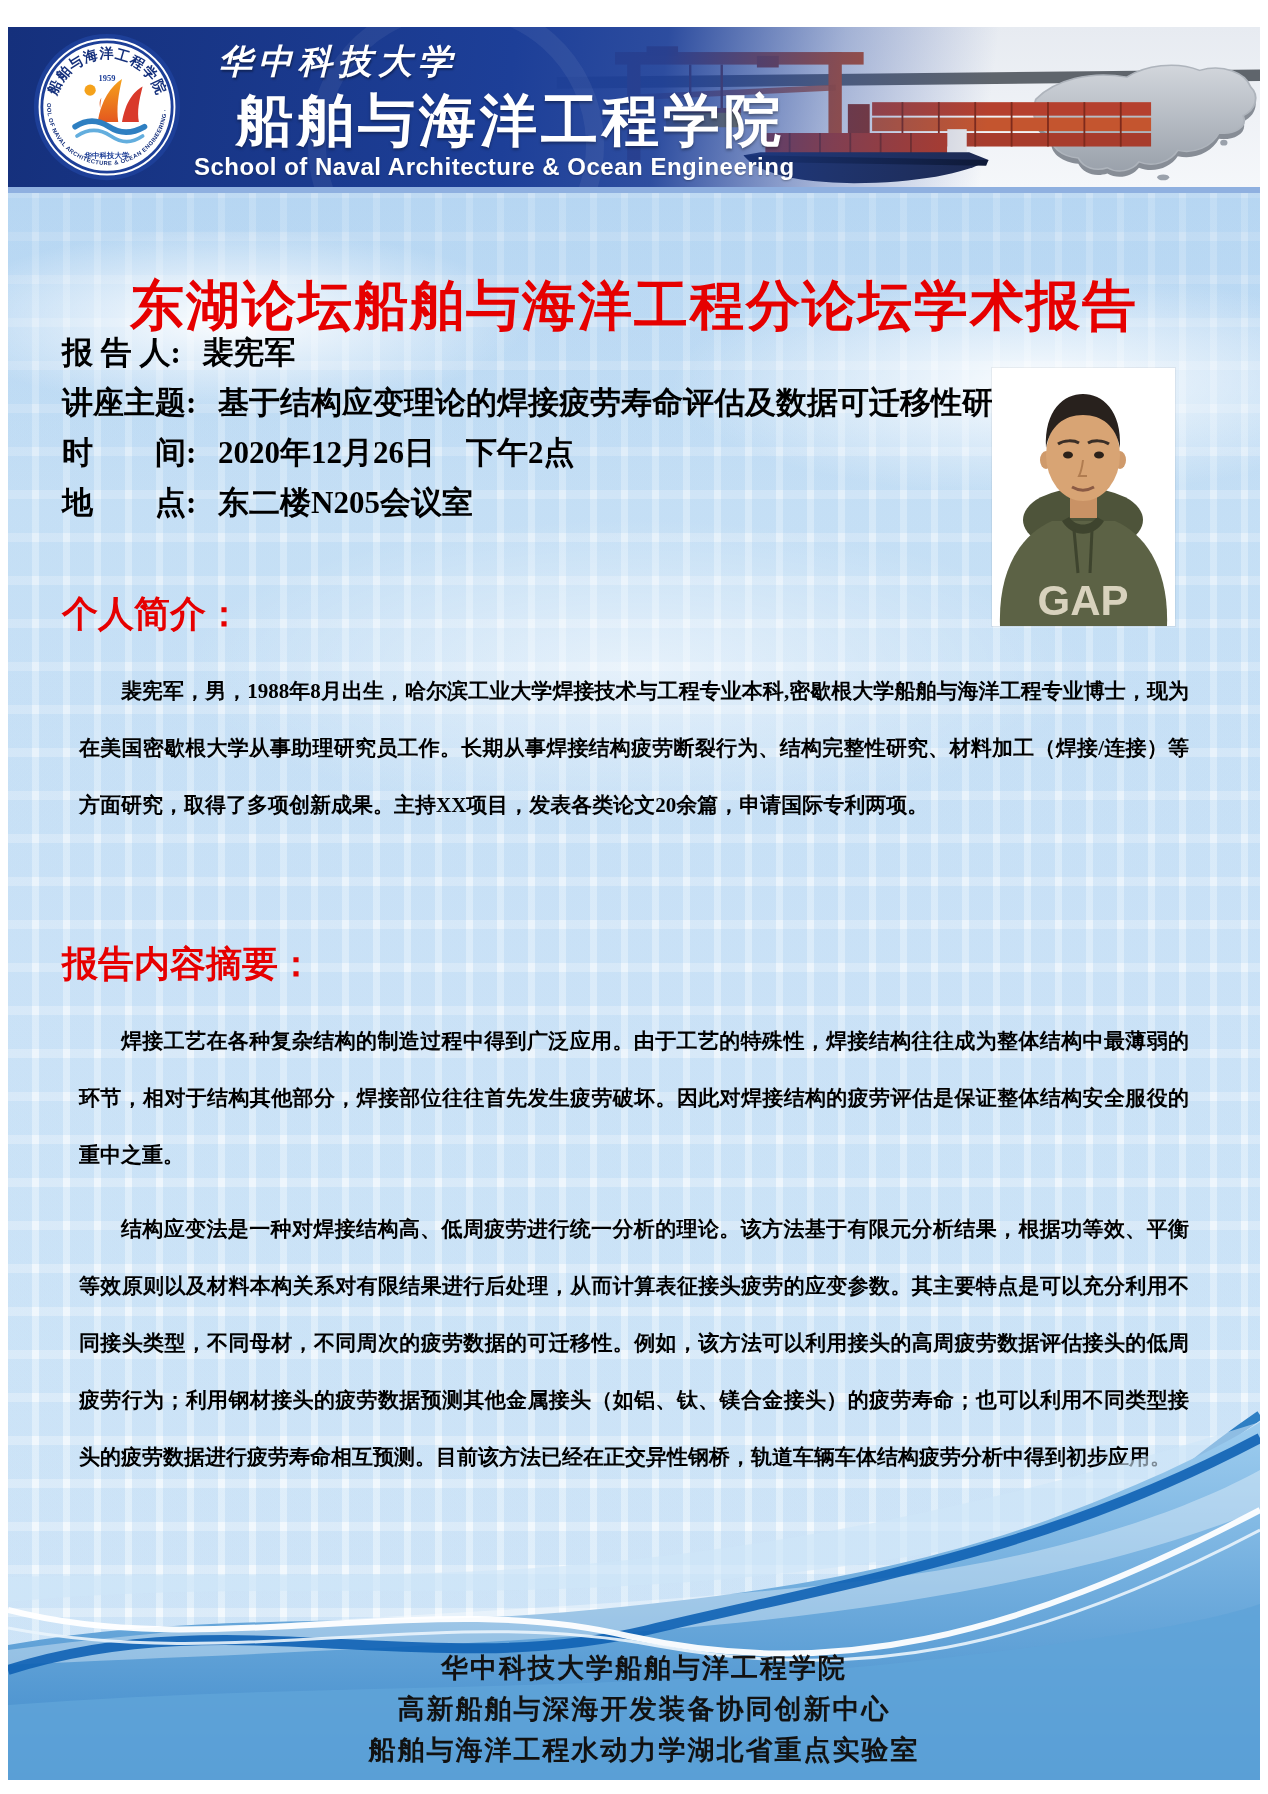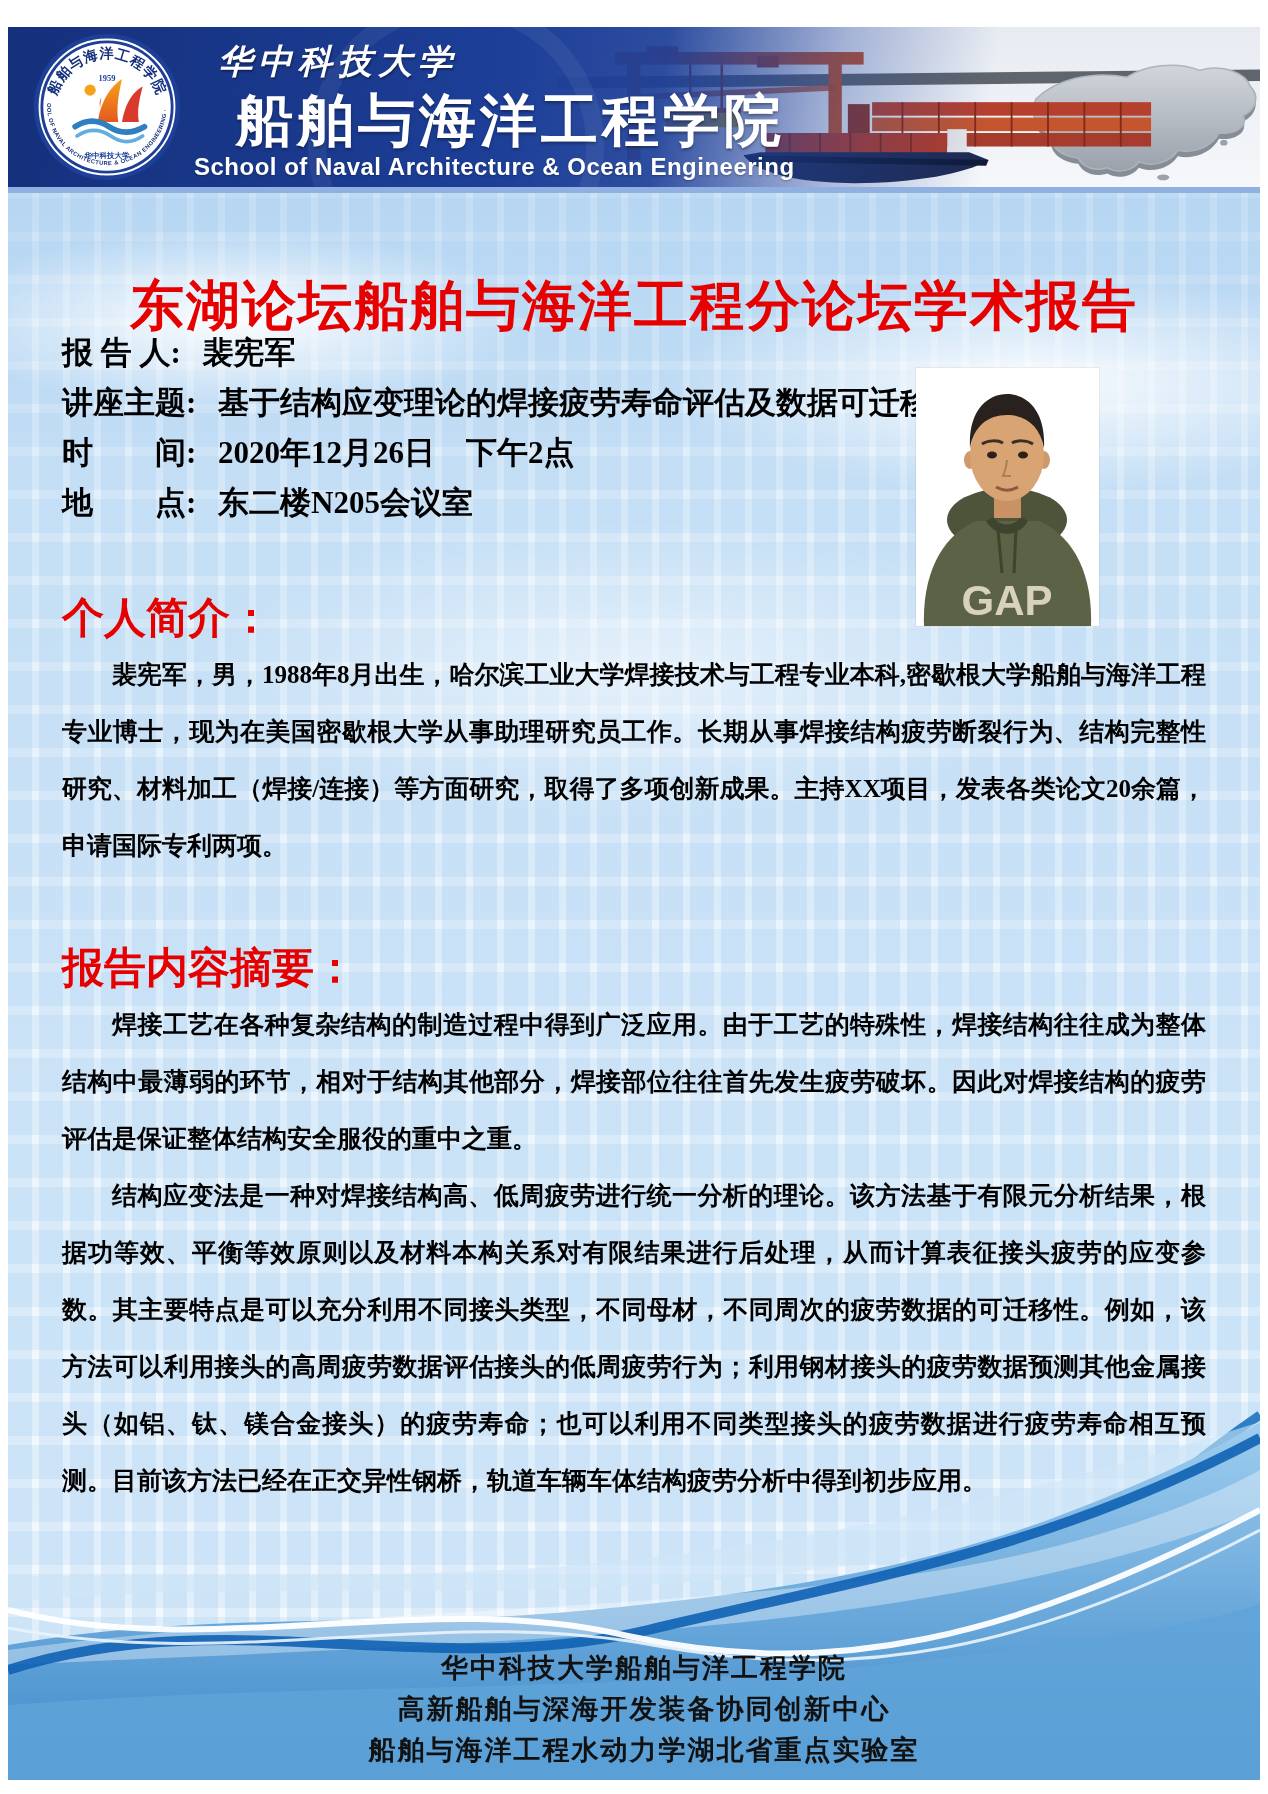--- a/index.html
+++ b/index.html
@@ -35,32 +35,32 @@
       font-family:"Liberation Sans","DejaVu Sans",sans-serif;letter-spacing:0.5px;
       text-shadow:0 1px 2px rgba(0,0,0,.3);}
 
   
   .title{position:absolute;top:234px;left:0;right:0;text-align:center;color:#e60000;
       font-size:54px;font-weight:bold;letter-spacing:2px;}
   .info{position:absolute;top:328px;left:62px;width:905px;}
   .info-line{font-size:31px;font-weight:bold;color:#000;line-height:50px;white-space:nowrap;}
   .info-label{display:inline-block;margin-right:14px;}
 
-  .photo{position:absolute;top:368px;left:916px;width:183px;height:258px;background:#14b8a6;
+  .photo{position:absolute;top:368px;left:992px;width:183px;height:258px;background:#14b8a6;
       box-shadow:0 0 0 1px rgba(0,0,0,.05);}
 
-  .red-heading{position:absolute;left:62px;color:#e60000;font-size:42px;font-weight:bold;}
+  .red-heading{position:absolute;left:62px;color:#e60000;font-size:36px;font-weight:bold;}
   .h-intro{top:590px;}
   .h-abstract{top:940px;}
 
   .para-block{position:absolute;left:62px;width:1144px;color:#000;}
   .p-intro{top:646px;}
   .p-abstract{top:996px;}
-  .para{font-size:25px;font-weight:bold;line-height:57px;text-align:justify;
-      text-indent:2em;margin:0;}
+  .para{font-size:21px;font-weight:bold;line-height:57px;text-align:justify;
+      text-indent:2em;margin:17px;}
 
   
   .waves{position:absolute;left:8px;right:8px;bottom:14px;height:420px;pointer-events:none;}
   .footer{position:absolute;top:1648px;left:0;right:0;text-align:center;z-index:5;}
   .footer-line{font-size:27px;font-weight:bold;color:#111;line-height:41px;letter-spacing:2px;padding-left:20px;}
 </style>
 </head>
 <body>
 
 <div class="page">

